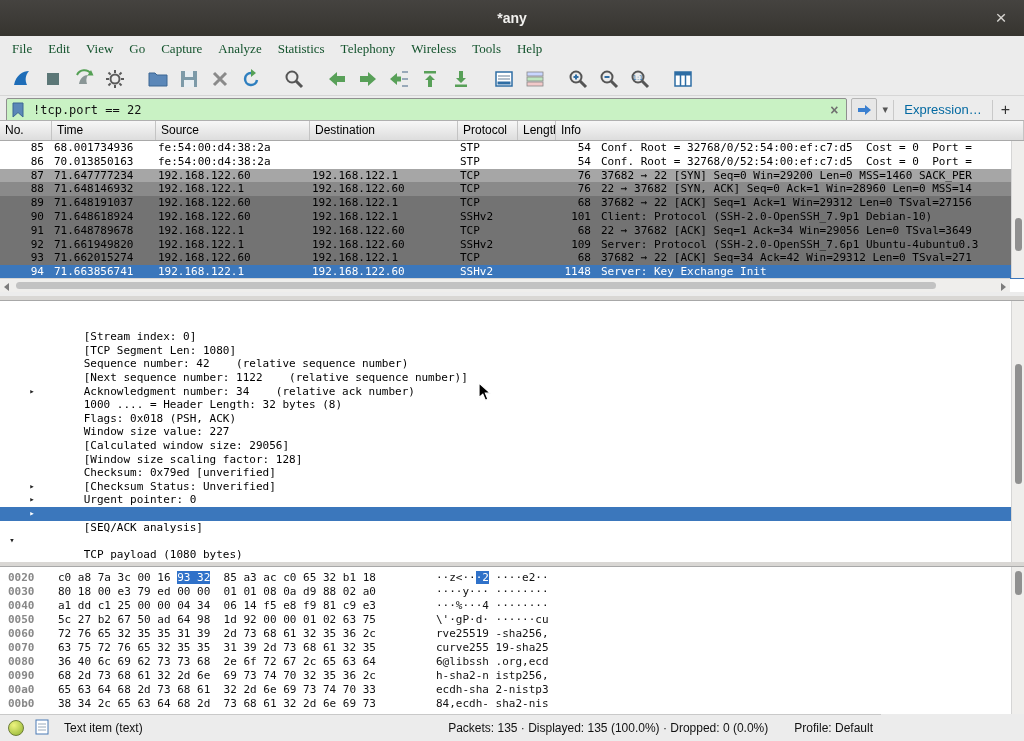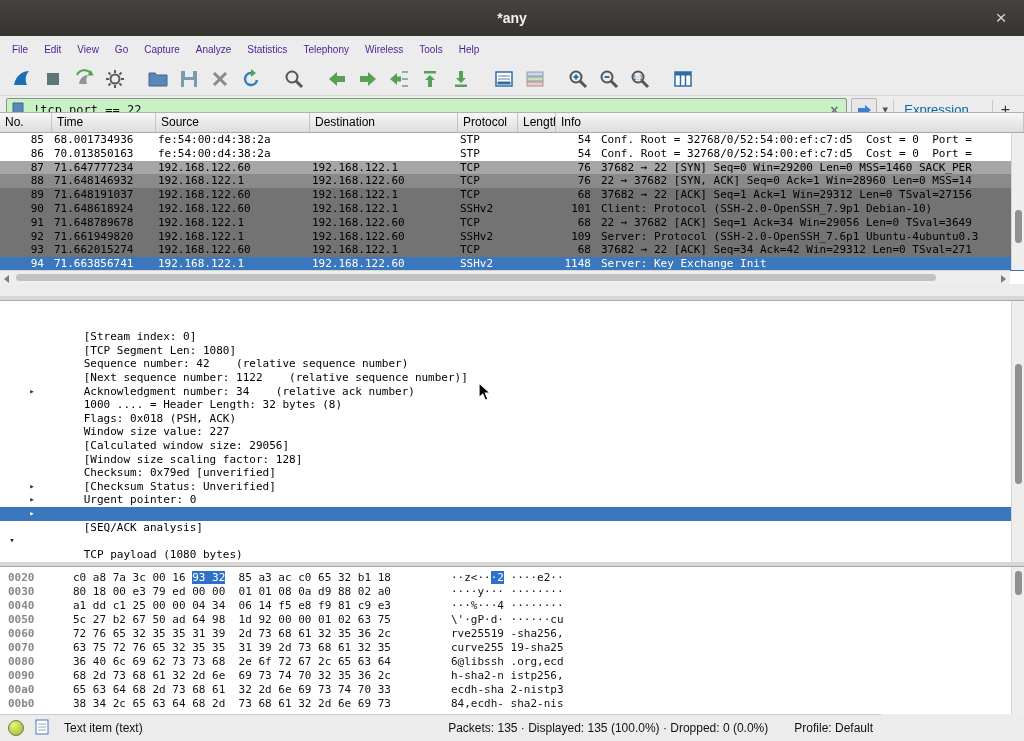--- a/index.html
+++ b/index.html
@@ -10,21 +10,21 @@
   }
   
   .titlebar{position:absolute;left:0;top:0;width:1024px;height:36px;
     background:linear-gradient(#454340,#36342f);display:flex;align-items:center;justify-content:center;}
   .title-text{color:#f2f1ef;font-size:14px;font-weight:bold;}
   .close-btn{position:absolute;right:10px;top:5px;width:26px;height:26px;color:#d6d4d0;
     font-size:19px;display:flex;align-items:center;justify-content:center;cursor:default;}
   
   .menubar{position:absolute;left:0;top:36px;width:1024px;height:26px;background:#ececec;
     display:flex;align-items:center;padding-left:4px;box-sizing:border-box;}
-  .menu-item{font-size:10px;color:#4c1d95;padding:3px 8px;}
+  .menu-item{font-size:13px;color:#14532d;padding:3px 8px;font-family:Liberation Serif, serif;}
   
   .toolbar{position:absolute;left:0;top:62px;width:1024px;height:34px;background:#ececec;
     display:flex;align-items:center;padding-left:6px;box-sizing:border-box;border-bottom:1px solid #d6d6d6;}
   .tgroup{display:flex;align-items:center;margin-right:12px;}
   .tbtn{width:31px;height:28px;display:flex;align-items:center;justify-content:center;border-radius:3px;}
   .tbtn svg{display:block;}
   
   .filterbar{position:absolute;left:0;top:96px;width:1024px;height:28px;background:#ececec;
     display:flex;align-items:center;padding:0 6px;box-sizing:border-box;border-bottom:1px solid #c9c9c9;}
   .filter-field{flex:1;height:22px;background:#c9f2c4;border:1px solid #8f8f8f;border-radius:2px;
@@ -35,21 +35,21 @@
   .filter-clear{color:#707070;font-size:14px;font-weight:bold;padding:0 4px;}
   .filter-apply{width:24px;height:22px;background:#e7e7e7;border:1px solid #b5b5b5;border-radius:2px;
     margin-left:4px;display:flex;align-items:center;justify-content:center;}
   .filter-caret{width:16px;height:22px;display:flex;align-items:center;justify-content:center;
     color:#555;font-size:11px;}
   .expression-btn{font-size:13px;color:#0369a1;padding:0 10px;border-left:1px solid #c9c9c9;height:20px;
     display:flex;align-items:center;}
   .add-filter-btn{font-size:16px;color:#333;padding:0 8px;border-left:1px solid #c9c9c9;height:20px;
     display:flex;align-items:center;}
   
-  .plist{position:absolute;left:0;top:112px;width:1024px;height:172px;background:#fff;border-top:1px solid #b0b0b0;box-sizing:border-box;}
+  .plist{position:absolute;left:0;top:120px;width:1024px;height:172px;background:#fff;border-top:1px solid #b0b0b0;box-sizing:border-box;}
   .phead{height:20px;display:flex;background:linear-gradient(#f7f7f7,#dddddd);border-bottom:1px solid #a9a9a9;box-sizing:border-box;}
   .phead span{font-size:12px;color:#000;border-right:1px solid #c4c4c4;padding:2px 0 0 5px;
     box-sizing:border-box;white-space:pre;overflow:hidden;}
   .rows{height:138px;overflow:hidden;}
   .prow{display:flex;height:13.8px;line-height:13.8px;font-family:"DejaVu Sans Mono",monospace;
     font-size:11px;color:#000;}
   .prow span{white-space:pre;overflow:hidden;box-sizing:border-box;}
   .c-no{width:52px;text-align:right;padding-right:8px;flex:none;}
   .c-time{width:104px;flex:none;padding-left:2px;}
   .c-src{width:154px;flex:none;padding-left:2px;}
@@ -84,21 +84,21 @@
   .dline.lvl2 .arrow{left:26px;}
   .dline.lvl1 .dtext{padding-left:22px;display:inline-block;}
   .dline.lvl2 .dtext{padding-left:44px;display:inline-block;}
   .dline.sel{background:#3b77bc;color:#fff;}
   .dline.sel .arrow{color:#fff;}
   
   .hexpane{position:absolute;left:0;top:566px;width:1024px;height:148px;background:#fff;overflow:hidden;
     border-top:1px solid #a8a8a8;box-sizing:border-box;padding-top:4px;}
   .hxrow{display:flex;height:14px;line-height:14px;font-family:"DejaVu Sans Mono",monospace;font-size:11px;color:#111;}
   .hx-off{width:46px;padding-left:8px;flex:none;color:#888;white-space:pre;font-weight:bold;}
-  .hx-hex{width:330px;flex:none;white-space:pre;margin-left:19px;}
+  .hx-hex{width:330px;flex:none;white-space:pre;margin-left:4px;}
   .hx-ascii{white-space:pre;margin-left:48px;}
   .hsel{background:#2f71c9;color:#fff;}
   .hsel:empty{background:transparent;}
   
   .statusbar{position:absolute;left:0;top:714px;width:881px;height:27px;background:#ececec;
     border-top:1px solid #c9c9c9;box-sizing:border-box;display:flex;align-items:center;padding:0 8px;font-size:12px;color:#121212;}
   .expert-dot{width:14px;height:14px;border-radius:50%;border:1px solid #6d7d37;
     background:radial-gradient(circle at 35% 30%,#eef47f,#8fb231);margin-right:10px;flex:none;}
   .note-icon{margin-right:14px;flex:none;}
   .sb-stats{margin-left:auto;white-space:pre;}

